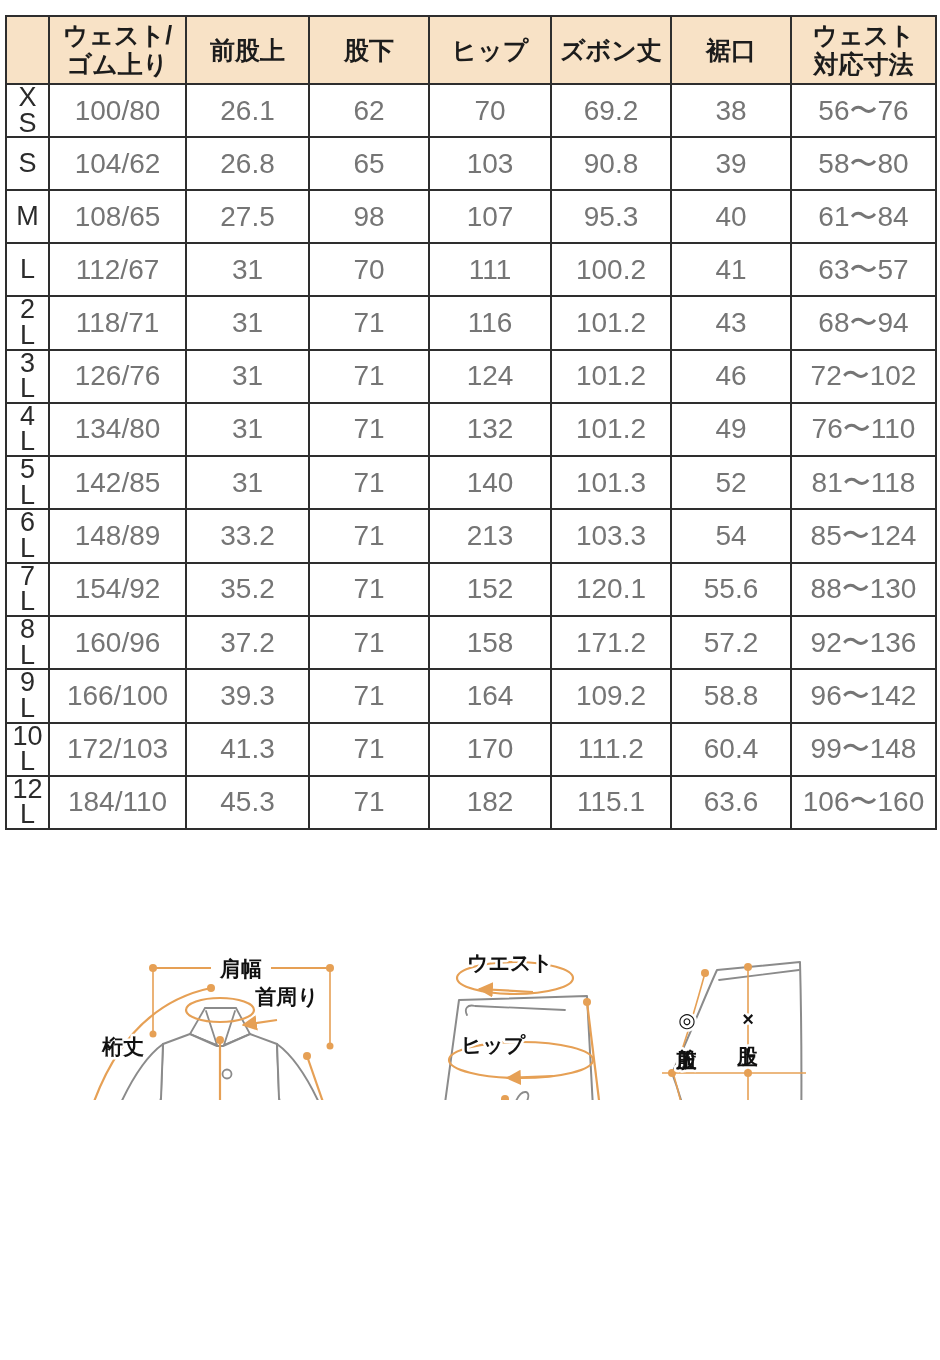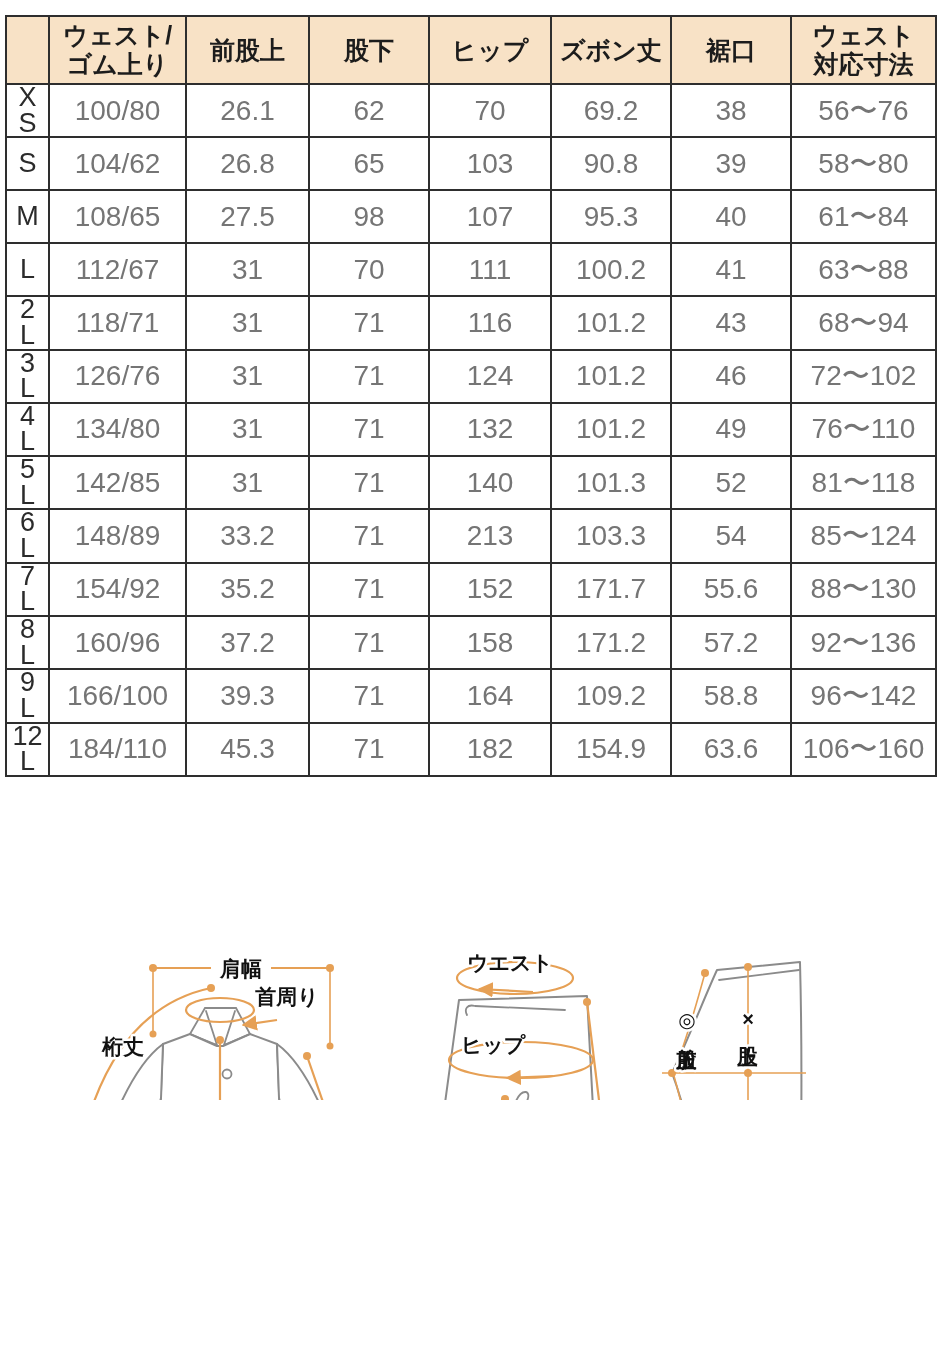--- a/index.html
+++ b/index.html
@@ -117,21 +117,21 @@
     </tr>
 
     <tr>
       <th>L</th>
       <td>112/67</td>
       <td>31</td>
       <td>70</td>
       <td>111</td>
       <td>100.2</td>
       <td>41</td>
-      <td>63〜88</td>
+      <td>63〜57</td>
     </tr>
 
     <tr>
       <th>2
 L</th>
       <td>118/71</td>
       <td>31</td>
       <td>71</td>
       <td>116</td>
       <td>101.2</td>
@@ -187,21 +187,21 @@
       <td>85〜124</td>
     </tr>
 
     <tr>
       <th>7
 L</th>
       <td>154/92</td>
       <td>35.2</td>
       <td>71</td>
       <td>152</td>
-      <td>171.7</td>
+      <td>120.1</td>
       <td>55.6</td>
       <td>88〜130</td>
     </tr>
 
     <tr>
       <th>8
 L</th>
       <td>160/96</td>
       <td>37.2</td>
       <td>71</td>
@@ -216,30 +216,41 @@
 L</th>
       <td>166/100</td>
       <td>39.3</td>
       <td>71</td>
       <td>164</td>
       <td>109.2</td>
       <td>58.8</td>
       <td>96〜142</td>
     </tr>
 
+    <tr>
+      <th>10
+L</th>
+      <td>172/103</td>
+      <td>41.3</td>
+      <td>71</td>
+      <td>170</td>
+      <td>111.2</td>
+      <td>60.4</td>
+      <td>99〜148</td>
+    </tr>
 
 
     <tr>
       <th>12
 L</th>
       <td>184/110</td>
       <td>45.3</td>
       <td>71</td>
       <td>182</td>
-      <td>154.9</td>
+      <td>115.1</td>
       <td>63.6</td>
       <td>106〜160</td>
     </tr>
   </tbody>
   </table>
 
   <svg id="shirt-svg" class="diag" width="370" height="400" viewBox="0 0 370 400">
     <defs>
       <marker id="ah1" viewBox="0 0 10 10" refX="9" refY="5" markerWidth="7" markerHeight="7" orient="auto">
         <path d="M0,0 L10,5 L0,10 Z" fill="#e6a055"></path>

